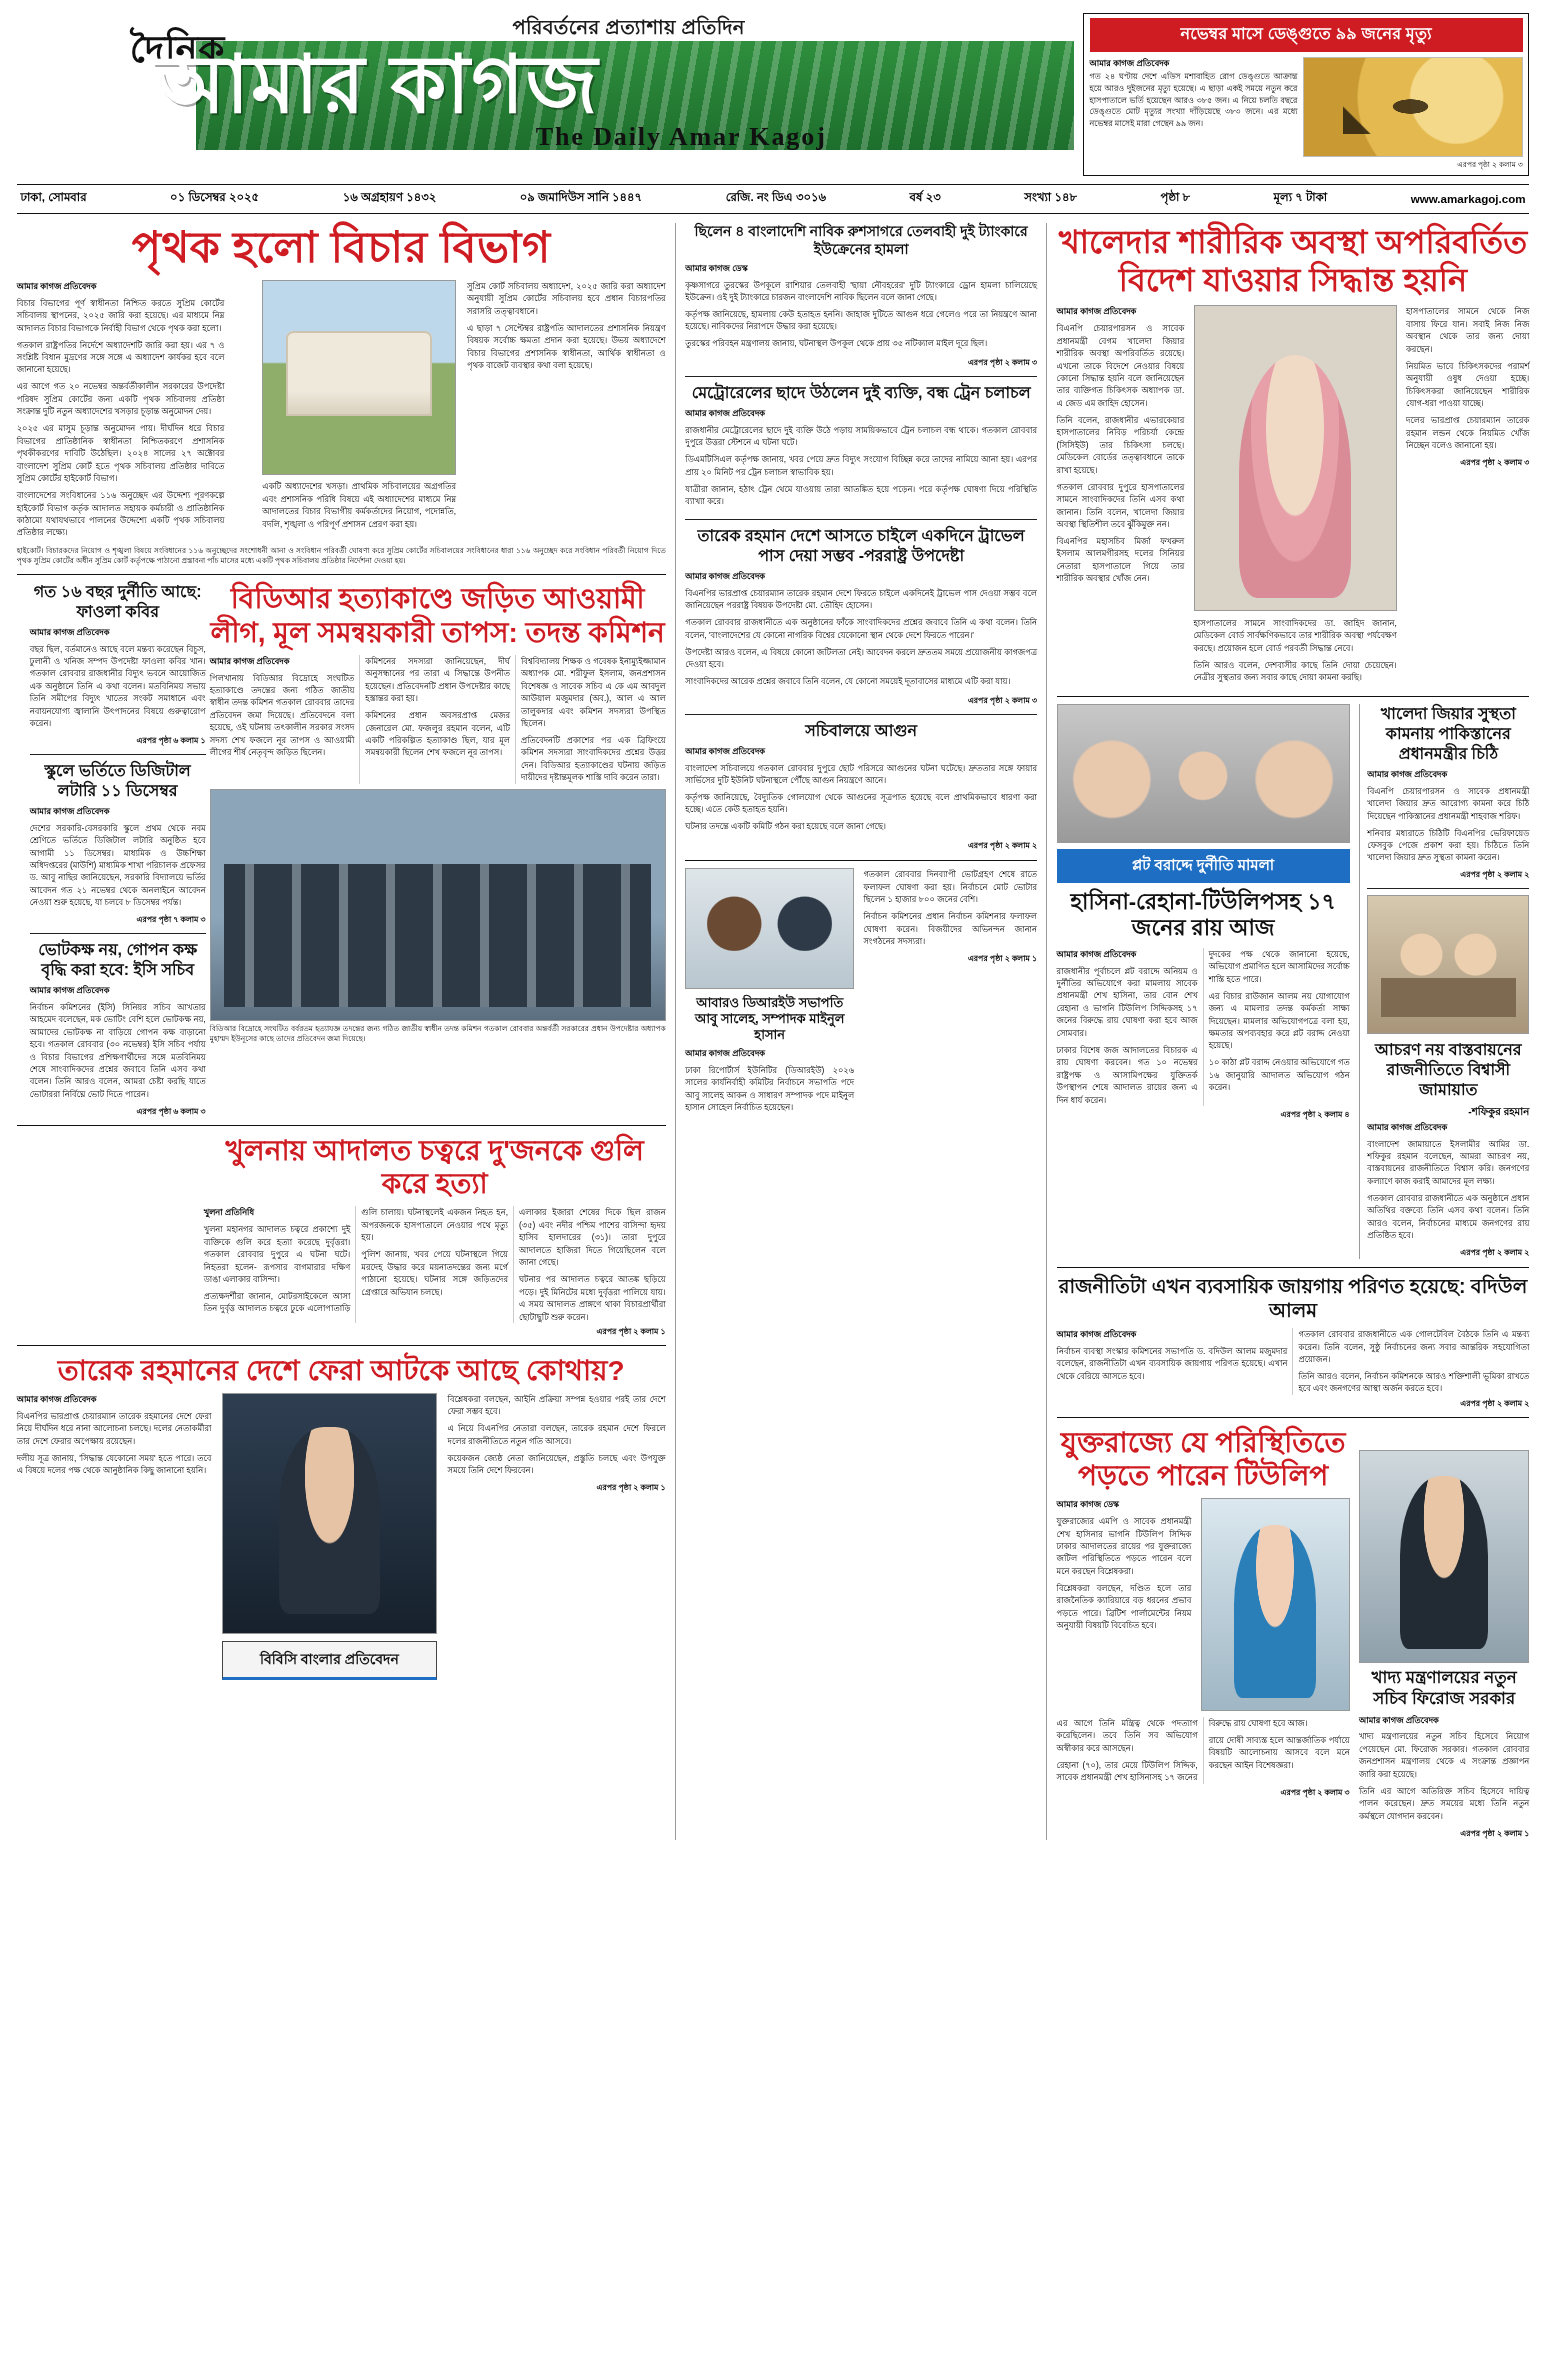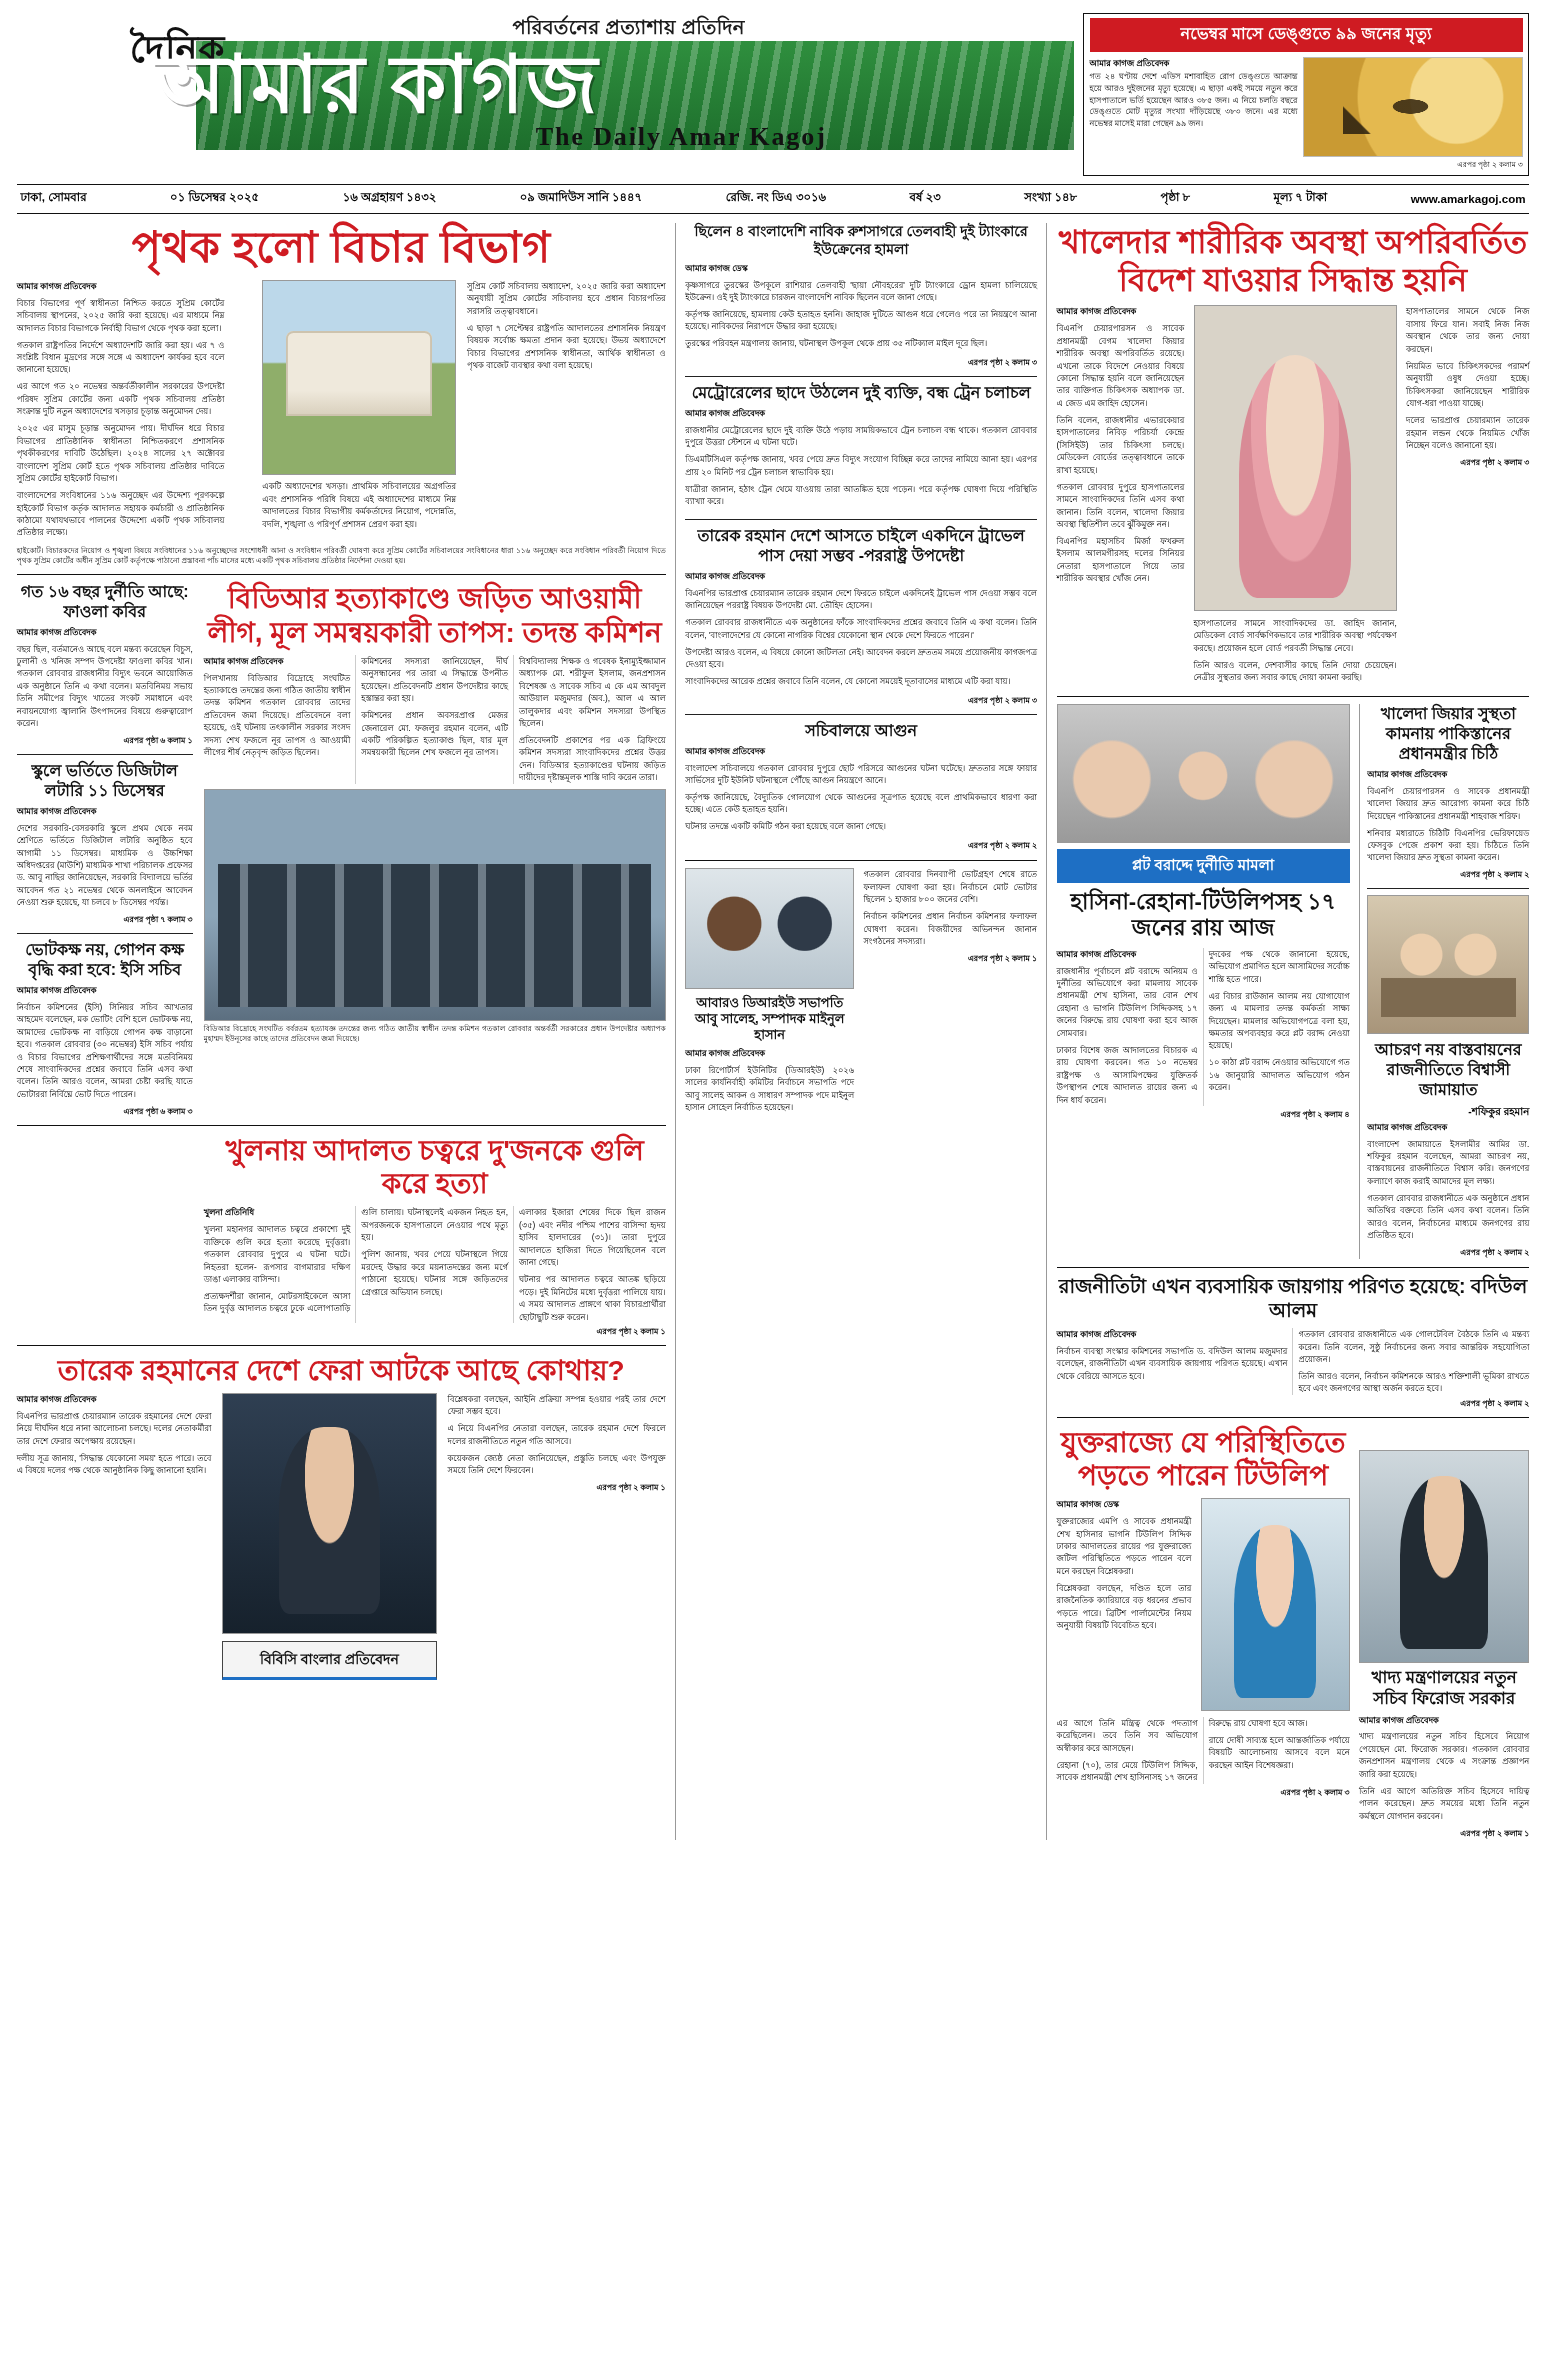--- a/index.html
+++ b/index.html
@@ -227,21 +227,21 @@
         </div>
         <div style="flex:1;">
           <p class="body">সুপ্রিম কোর্ট সচিবালয় অধ্যাদেশ, ২০২৫ জারি করা অধ্যাদেশ অনুযায়ী সুপ্রিম কোর্টের সচিবালয় হবে প্রধান বিচারপতির সরাসরি তত্ত্বাবধানে।</p>
           <p class="body">এ ছাড়া ৭ সেপ্টেম্বর রাষ্ট্রপতি আদালতের প্রশাসনিক নিয়ন্ত্রণ বিষয়ক সর্বোচ্চ ক্ষমতা প্রদান করা হয়েছে। উভয় অধ্যাদেশে বিচার বিভাগের প্রশাসনিক স্বাধীনতা, আর্থিক স্বাধীনতা ও পৃথক বাজেট ব্যবস্থার কথা বলা হয়েছে।</p>
         </div>
       </div>
       <div class="cap">হাইকোর্ট। বিচারকদের নিয়োগ ও শৃঙ্খলা বিষয়ে সংবিধানের ১১৬ অনুচ্ছেদের সংশোধনী আনা ও সংবিধান পরিবর্তী ঘোষণা করে সুপ্রিম কোর্টের সচিবালয়ের সংবিধানের ধারা ১১৬ অনুচ্ছেদ করে সংবিধান পরিবর্তী নিয়োগ দিতে পৃথক সুপ্রিম কোর্টের অধীন সুপ্রিম কোর্ট কর্তৃপক্ষে পাঠানো প্রস্তাবনা পাঁচ মাসের মধ্যে একটি পৃথক সচিবালয় প্রতিষ্ঠার নির্দেশনা দেওয়া হয়।</div>
 
       <div class="rule-thick"></div>
 
-      <div style="display:flex; gap:11px;">
+      <div style="display:flex; gap:4px;margin-left:13px;">
         <div style="flex:0 0 176px;">
           <h4 class="head-sm">গত ১৬ বছর দুর্নীতি আছে: ফাওলা কবির</h4>
           <div class="byline">আমার কাগজ প্রতিবেদক</div>
           <p class="body">বছর ছিল, বর্তমানেও আছে বলে মন্তব্য করেছেন বিচুস, ঢুলানী ও খনিজ সম্পদ উপদেষ্টা ফাওলা কবির খান। গতকাল রোববার রাজধানীর বিদ্যুৎ ভবনে আয়োজিত এক অনুষ্ঠানে তিনি এ কথা বলেন। মতবিনিময় সভায় তিনি সমীপের বিদ্যুৎ খাতের সংকট সমাধানে এবং নবায়নযোগ্য জ্বালানি উৎপাদনের বিষয়ে গুরুত্বারোপ করেন।</p>
           <div class="jump">এরপর পৃষ্ঠা ৬ কলাম ১</div>
 
           <div class="rule"></div>
 
           <h4 class="head-sm">স্কুলে ভর্তিতে ডিজিটাল লটারি ১১ ডিসেম্বর</h4>
           <div class="byline">আমার কাগজ প্রতিবেদক</div>

